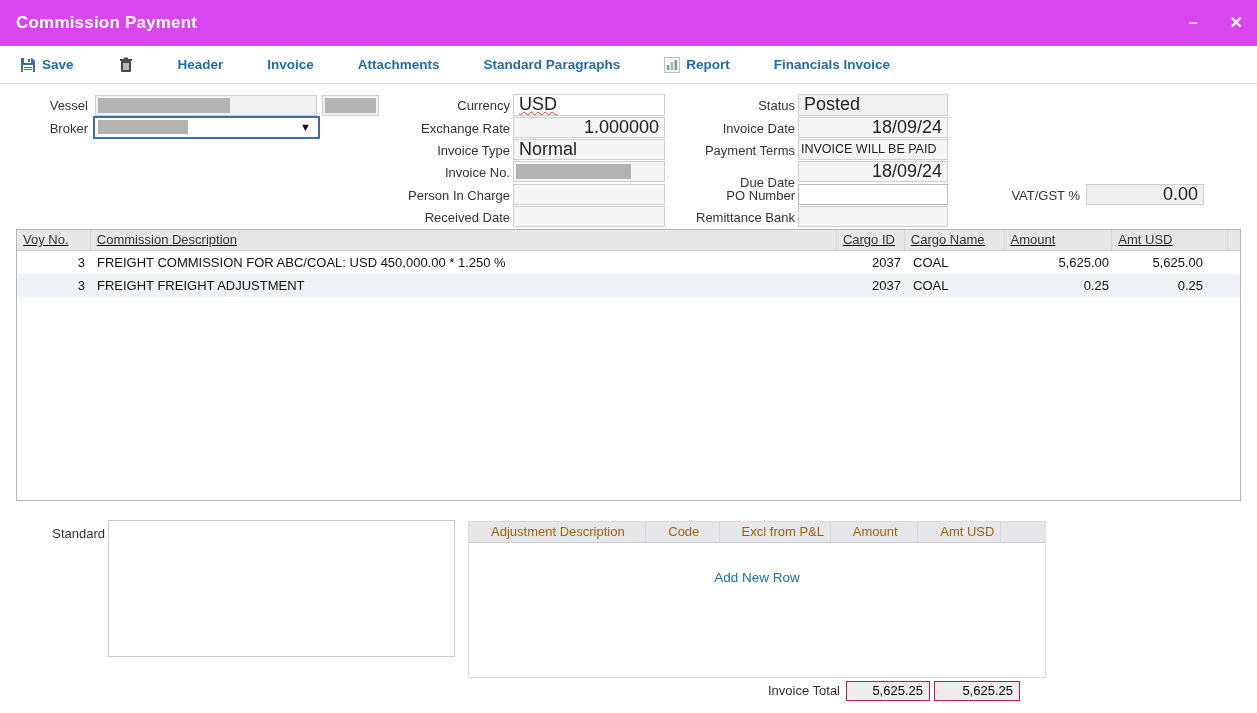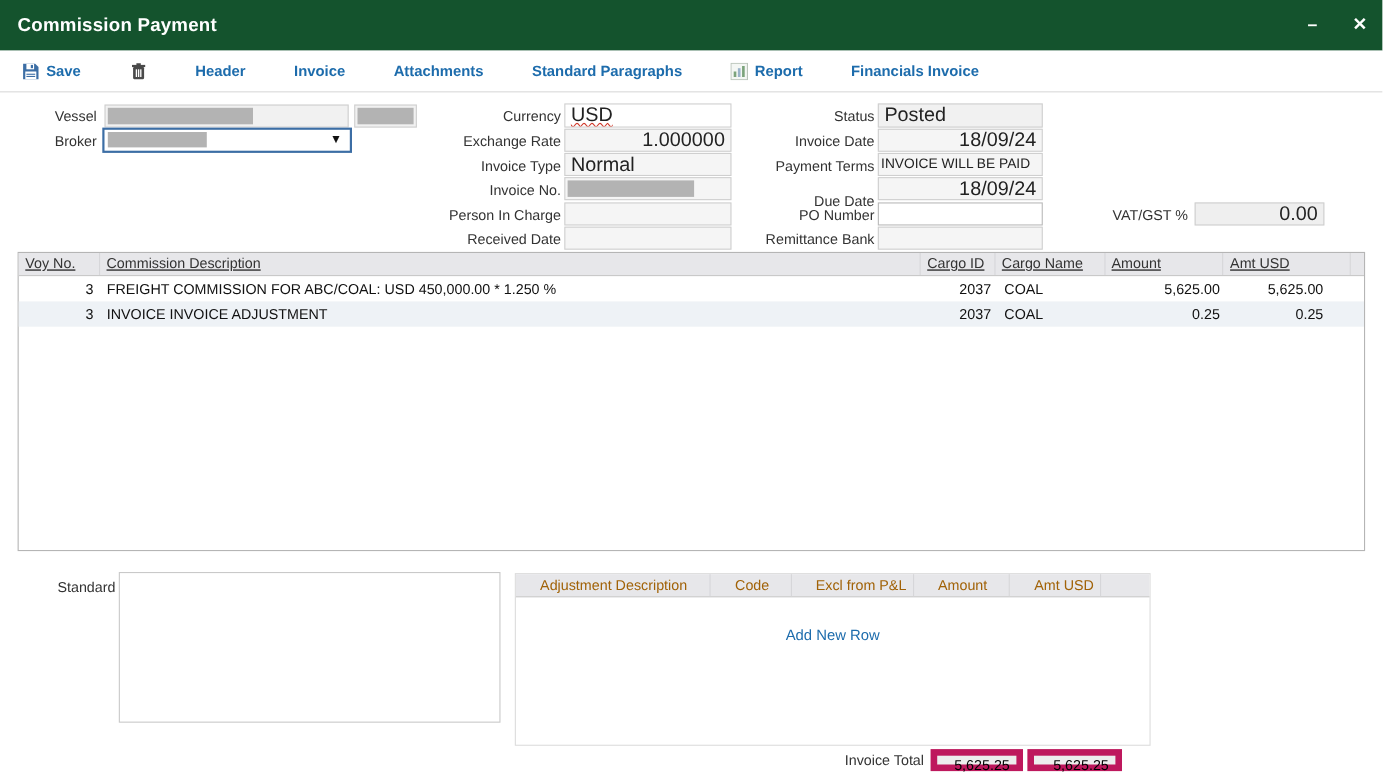--- a/index.html
+++ b/index.html
@@ -1,21 +1,21 @@
 <!DOCTYPE html>
 <html><head>
 <meta charset="utf-8">
 <style>
   * { margin:0; padding:0; box-sizing:border-box; }
   html,body { background:#ffffff; }
   body { font-family:"Liberation Sans", sans-serif; }
   .window { position:relative; width:1257px; height:713px; background:#ffffff; overflow:hidden; }
 
   
-  .titlebar { position:absolute; left:0; top:0; width:1257px; height:46px; background:#14532d; display:flex; align-items:center; }
+  .titlebar { position:absolute; left:0; top:0; width:1257px; height:46px; background:#d946ef; display:flex; align-items:center; }
   .titlebar .title { color:#ffffff; font-size:17px; font-weight:bold; padding-left:16px; letter-spacing:.2px; }
   .win-controls { position:absolute; right:14px; top:0; height:46px; display:flex; align-items:center; gap:32px; }
   .win-btn { color:#ffffff; font-size:16px; font-weight:bold; cursor:pointer; line-height:1; }
 
   
   .toolbar { position:absolute; left:0; top:46px; width:1257px; height:38px; background:#ffffff; border-bottom:1px solid #d9d9d9; display:flex; align-items:center; padding-left:20px; gap:44px; }
   .tb-item { display:flex; align-items:center; gap:6px; color:#1d6cac; font-size:13.5px; font-weight:bold; cursor:pointer; white-space:nowrap; }
   .tb-icon { display:inline-flex; width:16px; height:16px; }
 
   
@@ -45,21 +45,21 @@
 
   
   .adj { position:absolute; left:468px; top:521px; width:578px; height:157px; background:#ffffff; border:1px solid #dcdcdc; }
   .adj-head { display:flex; height:21px; background:#e7e7ea; border-bottom:1px solid #cdcdcd; }
   .adj-head .ah { font-size:13px; color:#a16207; line-height:20px; padding:0 22px; border-right:1px solid #d6d6d9; overflow:hidden; white-space:nowrap; }
   .a0 { width:185px; } .a1 { width:75px; } .a2 { width:115px; } .a3 { width:90px; } .a4 { width:85px; } .af { flex:1; }
   .add-row { position:absolute; left:0; top:27px; width:100%; text-align:center; color:#1d6cac; font-size:13.5px; cursor:pointer; }
 
   
   .tot-lbl { position:absolute; left:700px; top:681px; width:140px; text-align:right; font-size:13px; color:#333; line-height:20px; }
-  .tot-fld { position:absolute; top:681px; height:20px; background:#ededed; border:6px solid #be185d; font-size:13px; line-height:18px; text-align:right; padding:0 6px; }
+  .tot-fld { position:absolute; top:681px; height:20px; background:#ededed; border:1px solid #be185d; font-size:13px; line-height:18px; text-align:right; padding:0 6px; }
 </style>
 </head>
 <body>
 
 <div class="window">
 
   <div class="titlebar">
     <div class="title">Commission Payment</div>
     <div class="win-controls">
       <span class="win-btn">–</span>
@@ -191,21 +191,21 @@
     <div class="grid-row">
       <div class="gc c0 tr">3</div>
       <div class="gc c1">FREIGHT COMMISSION FOR ABC/COAL: USD 450,000.00 * 1.250 %</div>
       <div class="gc c2 tr">2037</div>
       <div class="gc c3">COAL</div>
       <div class="gc c4 tr">5,625.00</div>
       <div class="gc c5 tr" style="padding-right:28px;">5,625.00</div>
     </div>
     <div class="grid-row alt">
       <div class="gc c0 tr">3</div>
-      <div class="gc c1">INVOICE INVOICE ADJUSTMENT</div>
+      <div class="gc c1">FREIGHT FREIGHT ADJUSTMENT</div>
       <div class="gc c2 tr">2037</div>
       <div class="gc c3">COAL</div>
       <div class="gc c4 tr">0.25</div>
       <div class="gc c5 tr" style="padding-right:28px;">0.25</div>
     </div>
   </div>
 
   <div class="lbl" style="left:30px; top:523px; width:75px;">Standard</div>
   <textarea class="remarks-box" style=""></textarea>
 

